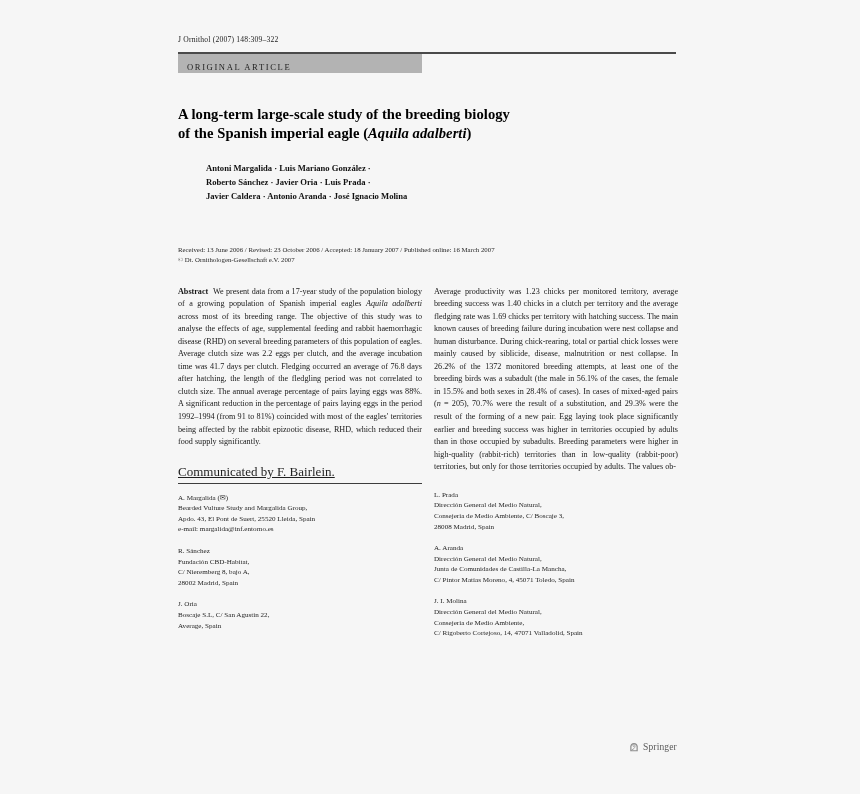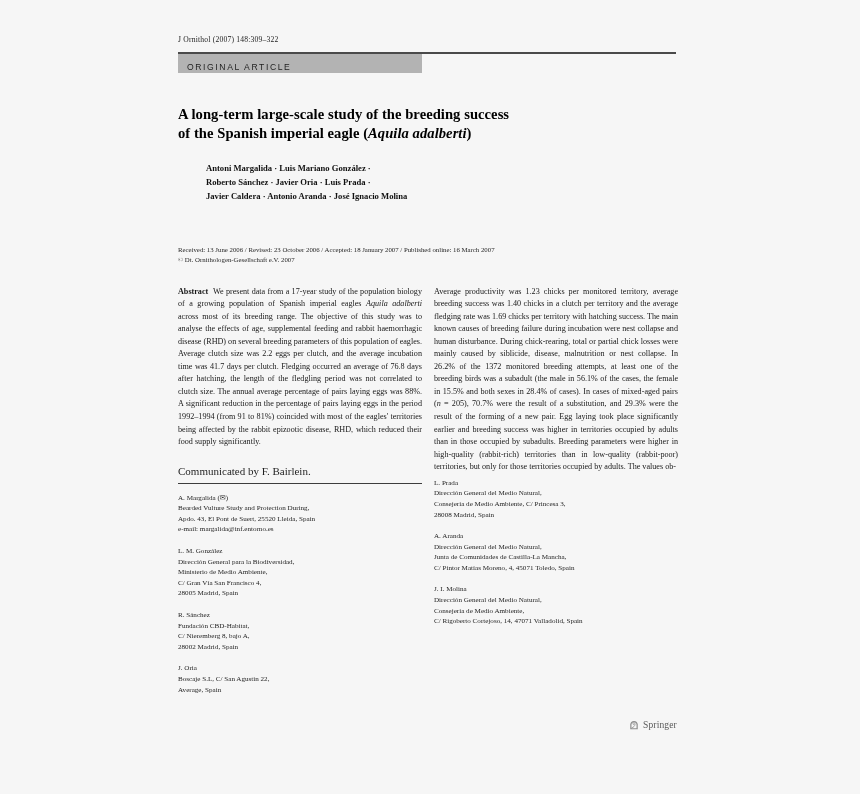--- a/index.html
+++ b/index.html
@@ -52,21 +52,21 @@
     height: 19px;
     background: #b3b3b3;
     display: flex;
     align-items: center;
   }
   .article-type-label {
     font-size: 8.6px;
     letter-spacing: 1.6px;
     color: #1f1f1f;
     padding-left: 9px;
-    font-family: Liberation Sans, sans-serif;
+    font-family: Liberation Serif, serif;
     margin-top: 8px;
   }
 
   
   .title {
     margin-top: 32px;
     font-size: 14.6px;
     font-weight: bold;
     line-height: 19.5px;
     letter-spacing: .05px;
@@ -112,47 +112,48 @@
   }
   .abstract .lbl {
     font-weight: bold;
   }
   .abstract em { font-style: italic; }
 
   
   .foot-left { margin-top: 17px; }
 
   .communicated {
-    font-size: 11px;
+    font-size: 13px;
     line-height: 11px;
     color: #1f1f1f;
+    text-decoration: underline;
   }
   .foot-rule {
     margin-top: 6px;
     margin-bottom: 9px;
     width: 244px;
     height: 1px;
     background: #3d3d3d;
   }
 
   .addr-block {
     font-size: 7.1px;
     line-height: 10.6px;
     color: #1f1f1f;
     margin-bottom: 11px;
   }
   .addr-block div { white-space: nowrap; }
 
-  .foot-right { margin-top: 4px; }
+  .foot-right { margin-top: 16px; }
 
   
   .springer {
     position: absolute;
     left: 628px;
-    top: 719px;
+    top: 741px;
     display: flex;
     align-items: center;
     gap: 3px;
     color: #4d4d4d;
     text-align: center;
   }
   .springer-mark {
     width: 12px;
     height: 12px;
     display: block;
@@ -175,21 +176,21 @@
       <div>J Ornithol (2007) 148:309–322</div>
     </div>
 
     <div class="header-rule"></div>
 
     <div class="article-type-band">
       <span class="article-type-label">ORIGINAL ARTICLE</span>
     </div>
 
     <h1 class="title">
-      <span>A long-term large-scale study of the breeding success</span><br>
+      <span>A long-term large-scale study of the breeding biology</span><br>
       <span>of the Spanish imperial eagle (</span><em>Aquila adalberti</em><span>)</span>
     </h1>
 
     <div class="authors">
       <span>Antoni Margalida · Luis Mariano González ·</span><br>
       <span>Roberto Sánchez · Javier Oria · Luis Prada ·</span><br>
       <span>Javier Caldera · Antonio Aranda · José Ignacio Molina</span>
     </div>
 
     <div class="dates">
@@ -203,32 +204,25 @@
         <div class="abstract">
           <span class="lbl">Abstract</span>&nbsp;&nbsp;<span>We present data from a 17-year study of the population biology of a growing population of Spanish imperial eagles </span><em>Aquila adalberti</em><span> across most of its breeding range. The objective of this study was to analyse the effects of age, supplemental feeding and rabbit haemorrhagic disease (RHD) on several breeding parameters of this population of eagles. Average clutch size was 2.2 eggs per clutch, and the average incubation time was 41.7 days per clutch. Fledging occurred an average of 76.8 days after hatching, the length of the fledgling period was not correlated to clutch size. The annual average percentage of pairs laying eggs was 88%. A significant reduction in the percentage of pairs laying eggs in the period 1992–1994 (from 91 to 81%) coincided with most of the eagles' territories being affected by the rabbit epizootic disease, RHD, which reduced their food supply significantly.</span>
         </div>
 
         <div class="foot-left">
           <div class="communicated">Communicated by F. Bairlein.</div>
           <div class="foot-rule"></div>
 
           <div class="addr-block">
             <div>A. Margalida (✉)</div>
-            <div>Bearded Vulture Study and Protection During,</div>
+            <div>Bearded Vulture Study and Margalida Group,</div>
             <div>Apdo. 43, El Pont de Suert, 25520 Lleida, Spain</div>
             <div>e-mail: margalida@inf.entorno.es</div>
           </div>
 
-          <div class="addr-block">
-            <div>L. M. González</div>
-            <div>Dirección General para la Biodiversidad,</div>
-            <div>Ministerio de Medio Ambiente,</div>
-            <div>C/ Gran Vía San Francisco 4,</div>
-            <div>28005 Madrid, Spain</div>
-          </div>
 
           <div class="addr-block">
             <div>R. Sánchez</div>
             <div>Fundación CBD-Habitat,</div>
             <div>C/ Nieremberg 8, bajo A,</div>
             <div>28002 Madrid, Spain</div>
           </div>
 
           <div class="addr-block">
             <div>J. Oria</div>
@@ -240,21 +234,21 @@
 
       <div class="col">
         <div class="abstract">
           <span>Average productivity was 1.23 chicks per monitored territory, average breeding success was 1.40 chicks in a clutch per territory and the average fledging rate was 1.69 chicks per territory with hatching success. The main known causes of breeding failure during incubation were nest collapse and human disturbance. During chick-rearing, total or partial chick losses were mainly caused by siblicide, disease, malnutrition or nest collapse. In 26.2% of the 1372 monitored breeding attempts, at least one of the breeding birds was a subadult (the male in 56.1% of the cases, the female in 15.5% and both sexes in 28.4% of cases). In cases of mixed-aged pairs (</span><em>n</em><span> = 205), 70.7% were the result of a substitution, and 29.3% were the result of the forming of a new pair. Egg laying took place significantly earlier and breeding success was higher in territories occupied by adults than in those occupied by subadults. Breeding parameters were higher in high-quality (rabbit-rich) territories than in low-quality (rabbit-poor) territories, but only for those territories occupied by adults. The values ob-</span>
         </div>
 
         <div class="foot-right">
           <div class="addr-block">
             <div>L. Prada</div>
             <div>Dirección General del Medio Natural,</div>
-            <div>Consejería de Medio Ambiente, C/ Princesa 3,</div>
+            <div>Consejería de Medio Ambiente, C/ Boscaje 3,</div>
             <div>28008 Madrid, Spain</div>
           </div>
 
 
           <div class="addr-block">
             <div>A. Aranda</div>
             <div>Dirección General del Medio Natural,</div>
             <div>Junta de Comunidades de Castilla-La Mancha,</div>
             <div>C/ Pintor Matías Moreno, 4, 45071 Toledo, Spain</div>
           </div>

